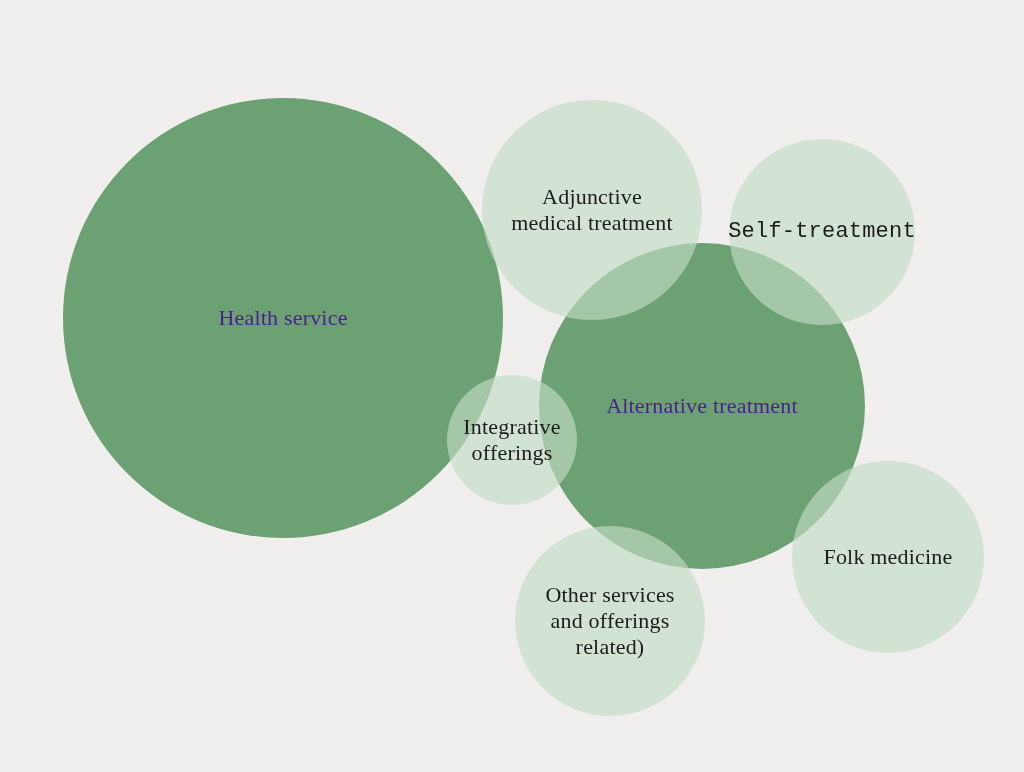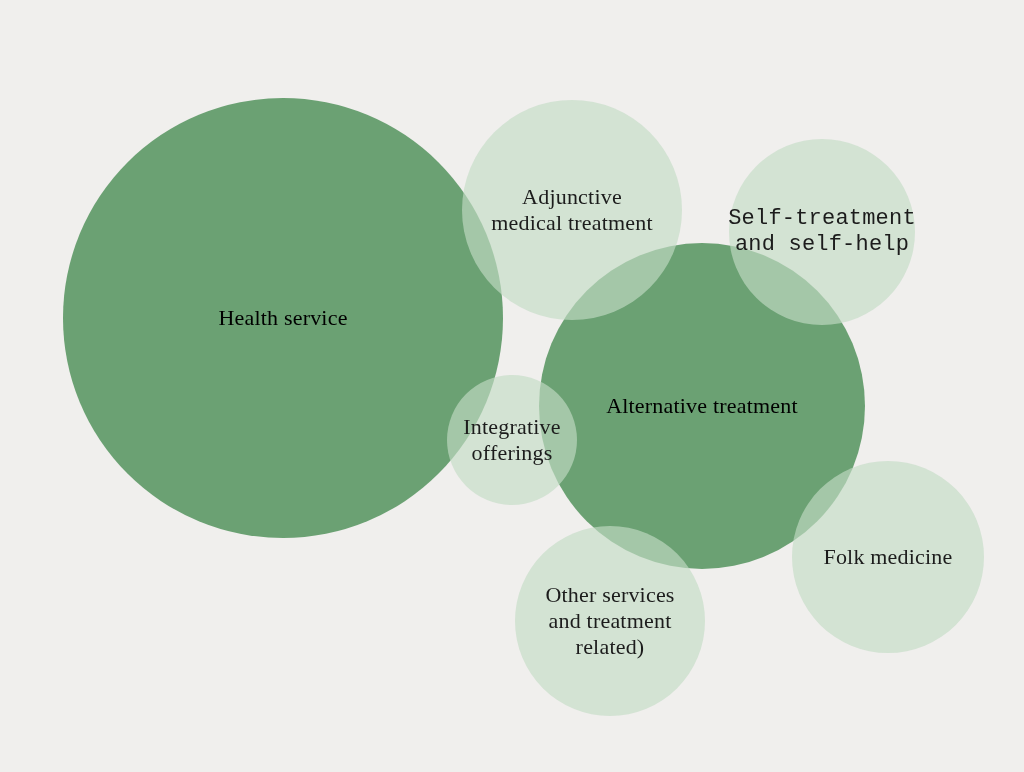--- a/index.html
+++ b/index.html
@@ -36,64 +36,63 @@
     z-index: 5;
     text-align: center;
     font-size: 22px;
     line-height: 26px;
     letter-spacing: 0.2px;
   }
   .circle-label.dark {
     color: #1C1C1C;
   }
   .circle-label.light {
-    color: #000000;
+    color: #4c1d95;
   }
   .label-line {
     display: block;
     white-space: nowrap;
   }
 </style>
 </head>
 <body>
 
 <div id="canvas" style="background: rgb(240, 239, 237);">
     <div class="circle primary" style="left: 63px; top: 98px; width: 440px; height: 440px;">
       <div class="circle-label light">
         <span class="label-line">Health service</span>
       </div>
     </div>
     <div class="circle primary" style="left: 539px; top: 243px; width: 326px; height: 326px; align-items: center;">
       <div class="circle-label light">
         <span class="label-line">Alternative treatment</span>
       </div>
     </div>
-    <div class="circle secondary" style="left: 462px; top: 100px; width: 220px; height: 220px;">
+    <div class="circle secondary" style="left: 482px; top: 100px; width: 220px; height: 220px;">
       <div class="circle-label dark">
         <span class="label-line">Adjunctive</span>
         <span class="label-line">medical treatment</span>
       </div>
     </div>
     <div class="circle secondary" style="left: 729px; top: 139px; width: 186px; height: 186px; font-family: Liberation Mono, monospace;">
       <div class="circle-label dark">
         <span class="label-line">Self-treatment</span>
-        <span class="label-line">and self-help</span>
       </div>
     </div>
     <div class="circle secondary" style="left: 447px; top: 375px; width: 130px; height: 130px;">
       <div class="circle-label dark">
         <span class="label-line">Integrative</span>
         <span class="label-line">offerings</span>
       </div>
     </div>
     <div class="circle secondary" style="left: 792px; top: 461px; width: 192px; height: 192px;">
       <div class="circle-label dark">
         <span class="label-line">Folk medicine</span>
       </div>
     </div>
     <div class="circle secondary" style="left: 515px; top: 526px; width: 190px; height: 190px;">
       <div class="circle-label dark">
         <span class="label-line">Other services</span>
-        <span class="label-line">and treatment</span>
+        <span class="label-line">and offerings</span>
         <span class="label-line">related)</span>
       </div>
     </div>
   </div>
 
 </body></html>

